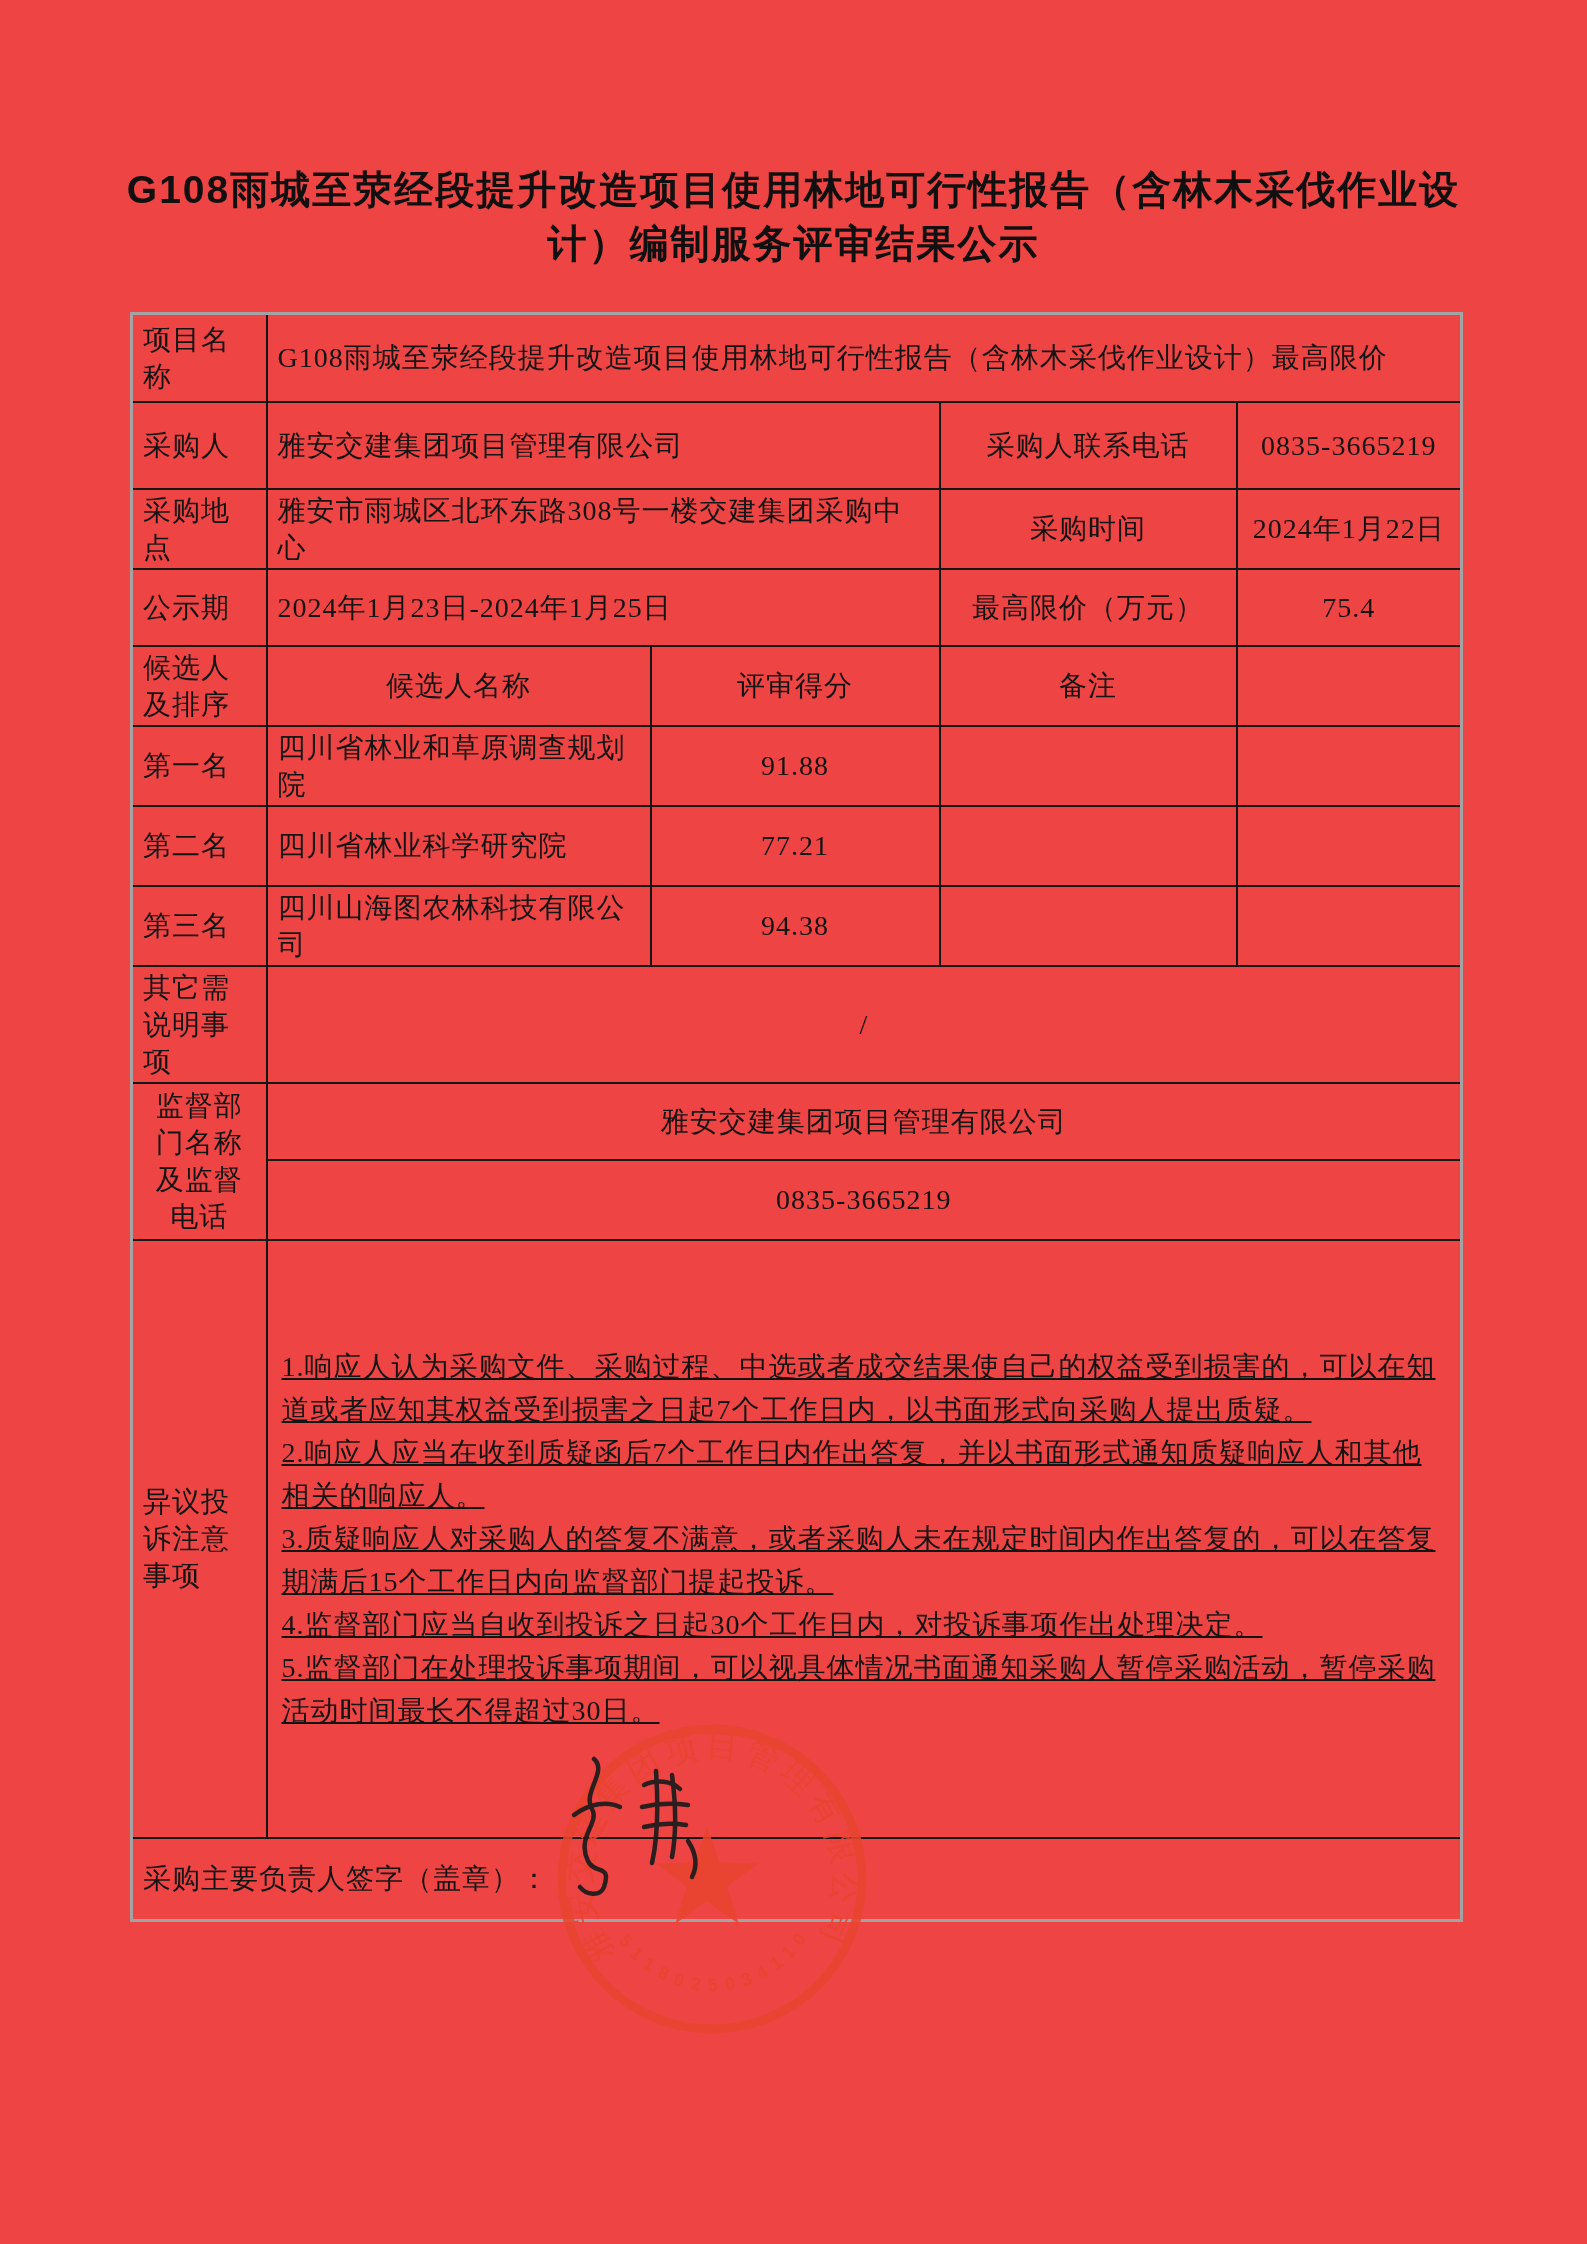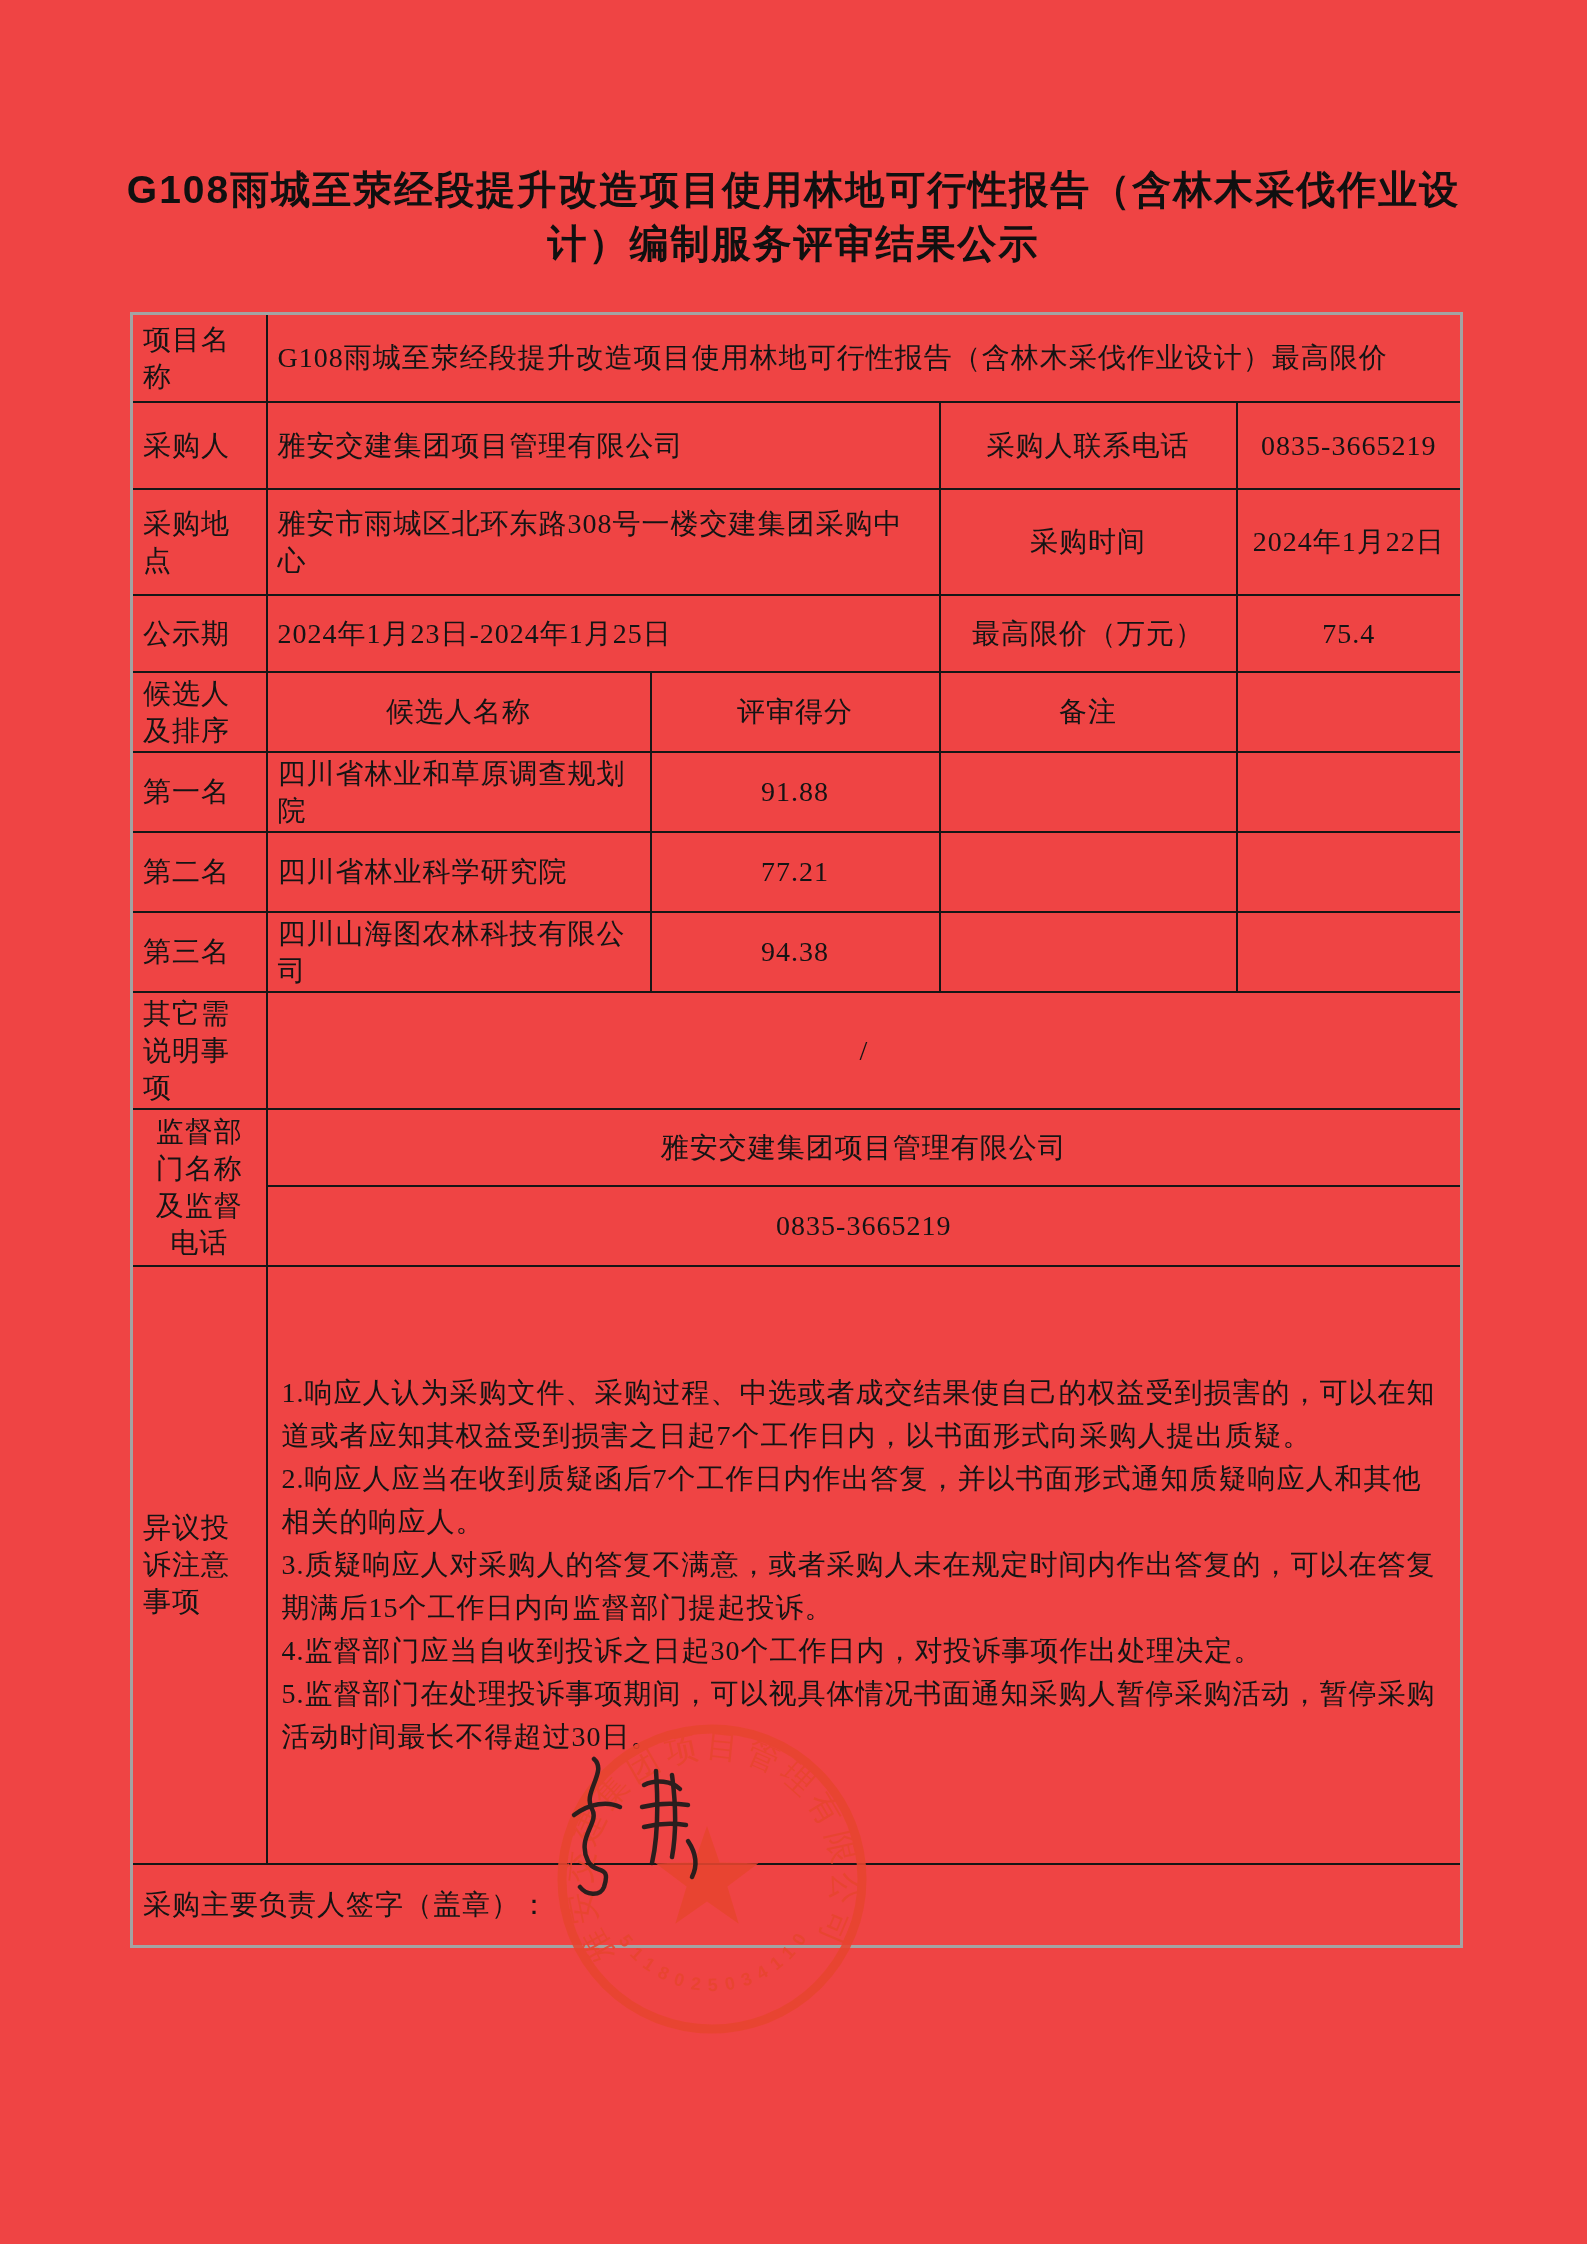--- a/index.html
+++ b/index.html
@@ -9,21 +9,21 @@
          font-family:"Liberation Sans",sans-serif;font-weight:700;font-size:39px;
          line-height:54px;color:#101010;letter-spacing:2px;}
   table.doc{position:absolute;left:130px;top:312px;width:1330px;border-collapse:collapse;
             table-layout:fixed;border:3px solid #a3a3a3;}
   table.doc td{border:2.5px solid #161616;font-size:28px;line-height:37px;
                padding:2px 10px;vertical-align:middle;letter-spacing:1px;
                word-break:break-all;overflow:hidden;}
   td.lab{padding-left:8px;padding-right:4px;}
   td.ctr{text-align:center;}
   td.num{font-size:29px;text-align:center;margin-left:32px;}
-  .notes-cell{padding:14px 14px !important;}
+  .notes-cell{padding:14px 14px !important;text-decoration:underline;}
   .notes-cell p{margin:0;font-size:28px;line-height:43px;letter-spacing:1px;}
   td.sig-cell{font-size:29px;padding-left:12px;}
   .stamp-wrap{position:absolute;left:545px;top:1712px;width:334px;height:334px;z-index:3;}
   .sig-wrap{position:absolute;left:556px;top:1745px;width:220px;height:170px;z-index:4;}
 </style>
 </head>
 <body>
 
 <div class="page">
 
@@ -47,21 +47,21 @@
       <td colspan="4">G108雨城至荥经段提升改造项目使用林地可行性报告（含林木采伐作业设计）最高限价</td>
     </tr>
 
     <tr style="height:87px">
       <td class="lab">采购人</td>
       <td colspan="2">雅安交建集团项目管理有限公司</td>
       <td class="ctr">采购人联系电话</td>
       <td class="num">0835-3665219</td>
     </tr>
 
-    <tr style="height:106px">
+    <tr style="height:80px">
       <td class="lab">采购地点</td>
       <td colspan="2">雅安市雨城区北环东路308号一楼交建集团采购中心</td>
       <td class="ctr">采购时间</td>
       <td class="num">2024年1月22日</td>
     </tr>
 
     <tr style="height:77px">
       <td class="lab">公示期</td>
       <td colspan="2">2024年1月23日-2024年1月25日</td>
       <td class="ctr">最高限价（万元）</td>

